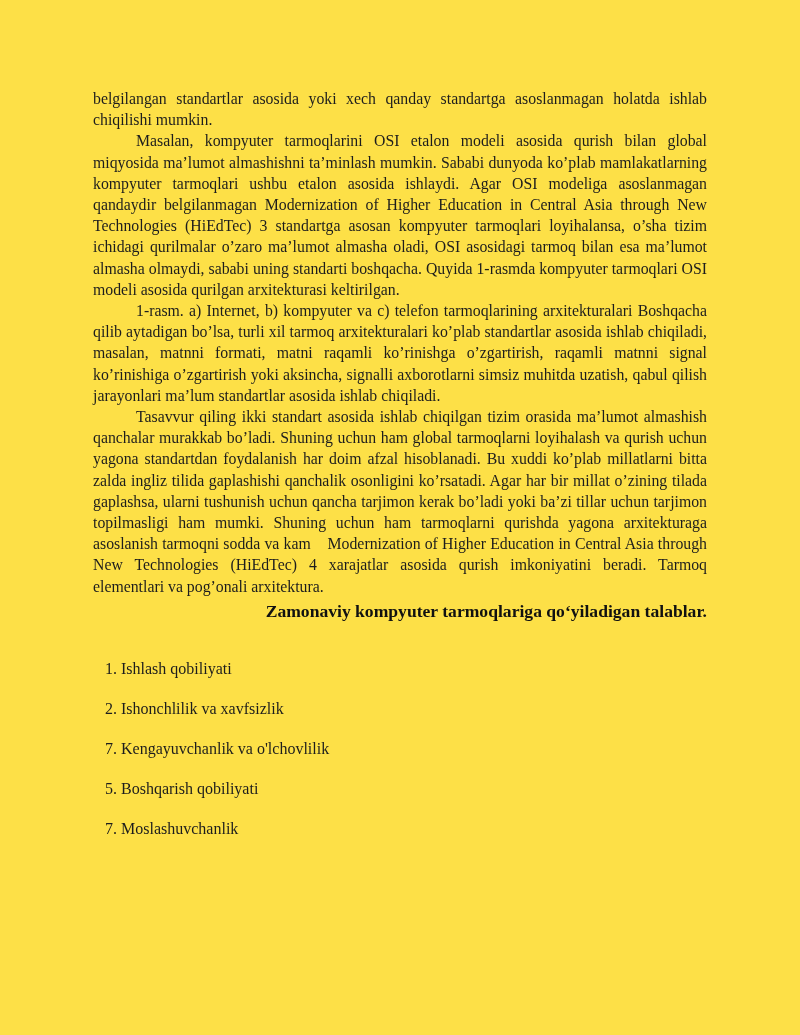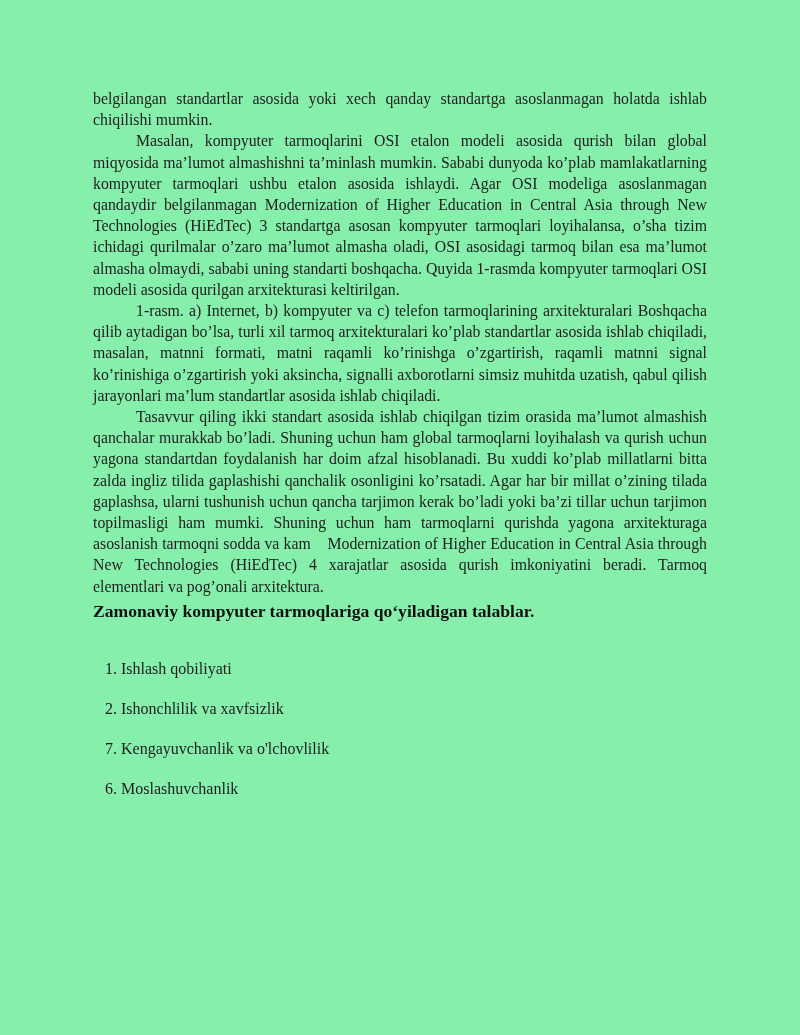--- a/index.html
+++ b/index.html
@@ -1,20 +1,20 @@
 <!DOCTYPE html>
 <html lang="uz"><head>
 <meta charset="utf-8">
 <style>
   html, body { margin: 0; padding: 0; background: #ffffff; }
   .page {
     position: relative;
     width: 800px;
     height: 1035px;
-    background: #86efac;
+    background: #fde047;
     overflow: hidden;
     box-sizing: border-box;
   }
   .content {
     position: absolute;
     left: 93px;
     top: 0;
     width: 614px;
   }
   .spacer-top { height: 88px; }
@@ -26,21 +26,21 @@
     color: #1d1d1d;
     text-align: justify;
   }
   .para.indent { text-indent: 43px; }
   .heading {
     margin: 1px 0 34px 0;
     font-family: "Liberation Serif", "DejaVu Serif", serif;
     font-size: 17.6px;
     font-weight: bold;
     line-height: 26px;
-    text-align: left;
+    text-align: right;
     color: #111111;
   }
   .list-item {
     margin: 0 0 19px 12px;
     font-family: "Liberation Serif", "DejaVu Serif", serif;
     font-size: 16px;
     line-height: 21px;
     color: #1d1d1d;
     text-align: left;
   }
@@ -60,17 +60,18 @@
     <p class="para indent">1-rasm. a) Internet, b) kompyuter va c) telefon tarmoqlarining arxitekturalari Boshqacha qilib aytadigan bo’lsa, turli xil tarmoq arxitekturalari ko’plab standartlar asosida ishlab chiqiladi, masalan, matnni formati, matni raqamli ko’rinishga o’zgartirish, raqamli matnni signal ko’rinishiga o’zgartirish yoki aksincha, signalli axborotlarni simsiz muhitda uzatish, qabul qilish jarayonlari ma’lum standartlar asosida ishlab chiqiladi.</p>
 
     <p class="para indent">Tasavvur qiling ikki standart asosida ishlab chiqilgan tizim orasida ma’lumot almashish qanchalar murakkab bo’ladi. Shuning uchun ham global tarmoqlarni loyihalash va qurish uchun yagona standartdan foydalanish har doim afzal hisoblanadi. Bu xuddi ko’plab millatlarni bitta zalda ingliz tilida gaplashishi qanchalik osonligini ko’rsatadi. Agar har bir millat o’zining tilada gaplashsa, ularni tushunish uchun qancha tarjimon kerak bo’ladi yoki ba’zi tillar uchun tarjimon topilmasligi ham mumki. Shuning uchun ham tarmoqlarni qurishda yagona arxitekturaga asoslanish tarmoqni sodda va kam &nbsp;&nbsp;&nbsp;Modernization of Higher Education in Central Asia through New Technologies (HiEdTec) 4 xarajatlar asosida qurish imkoniyatini beradi. Tarmoq elementlari va pog’onali arxitektura.</p>
 
     <h2 class="heading">Zamonaviy kompyuter tarmoqlariga qo‘yiladigan talablar.</h2>
 
     <div class="list">
       <p class="list-item">1. Ishlash qobiliyati</p>
       <p class="list-item">2. Ishonchlilik va xavfsizlik</p>
       <p class="list-item">7. Kengayuvchanlik va o'lchovlilik</p>
-      <p class="list-item">6. Moslashuvchanlik</p>
+      <p class="list-item">5. Boshqarish qobiliyati</p>
+      <p class="list-item">7. Moslashuvchanlik</p>
     </div>
 
   </div>
 </div>
 
 </body></html>

